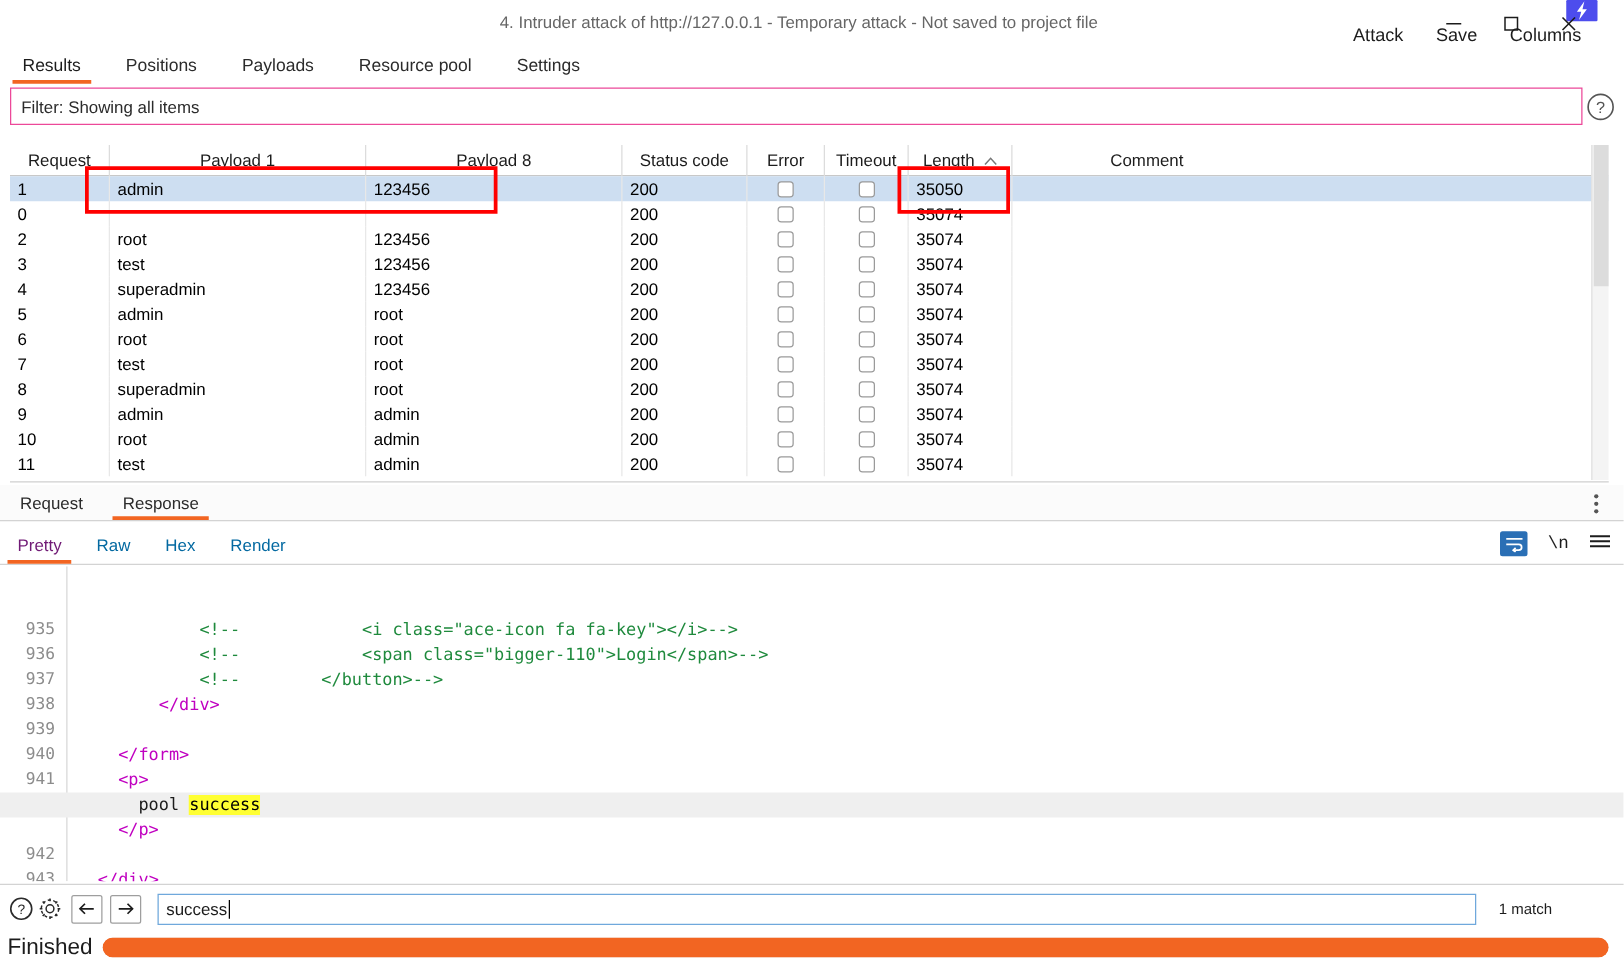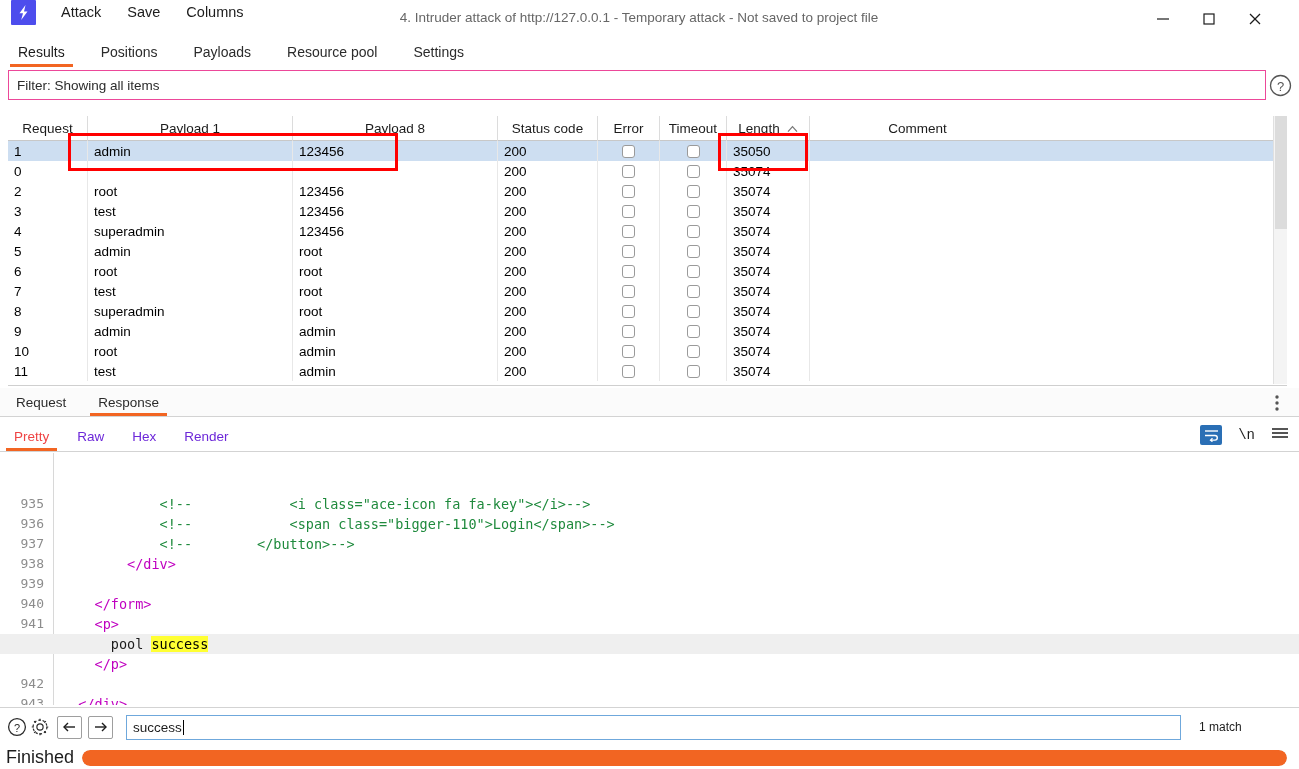--- a/index.html
+++ b/index.html
@@ -14,21 +14,21 @@
   #app {
     position: relative;
     width: 1299px; height: 769px;
     background: #ffffff;
   }
 
   
   .titlebar {
     position: absolute; left: 0; top: 0; width: 1278px; height: 37px;
     background: #ffffff;
-    display: flex; align-items: flex-start;
+    display: flex; align-items: flex-end; flex-direction: column;
   }
   .logo-box {
     width: 25px; height: 25px; margin-left: 11px;
     background: #4d4ded;
     display: flex; align-items: center; justify-content: center;
     border-radius: 1px;
   }
   .logo-box svg { display: block; }
   .menu-items {
     display: flex; align-items: center; margin-left: 12px; gap: 0px;
@@ -151,24 +151,24 @@
   .kebab {
     position: absolute; right: 14px; top: 394px; z-index: 5;
     cursor: pointer;
   }
   .subtabs {
     position: absolute; left: 0; top: 422px; width: 1299px; height: 30px;
     background: #ffffff; border-bottom: 1px solid #d3d3d3;
     display: flex; align-items: flex-end;
   }
   .stab {
-    position: relative; font-size: 13.5px; color: #6d28d9;
+    position: relative; font-size: 13.5px; color: #0369a1;
     padding: 3px 14px 7px 14px; cursor: default;
   }
-  .stab.active { color: #ef4444; text-align: center; }
+  .stab.active { color: #701a75; text-align: center; }
   .stab.active::after {
     content: ""; position: absolute; left: 6px; right: 6px;
     bottom: 0; height: 3px; background: #f26522;
   }
   .resp-tools {
     position: absolute; right: 10px; top: 425px;
     display: flex; align-items: center; gap: 16px; z-index: 5;
   }
   .wrap-btn {
     width: 22px; height: 20px; background: #2a6fb5;

